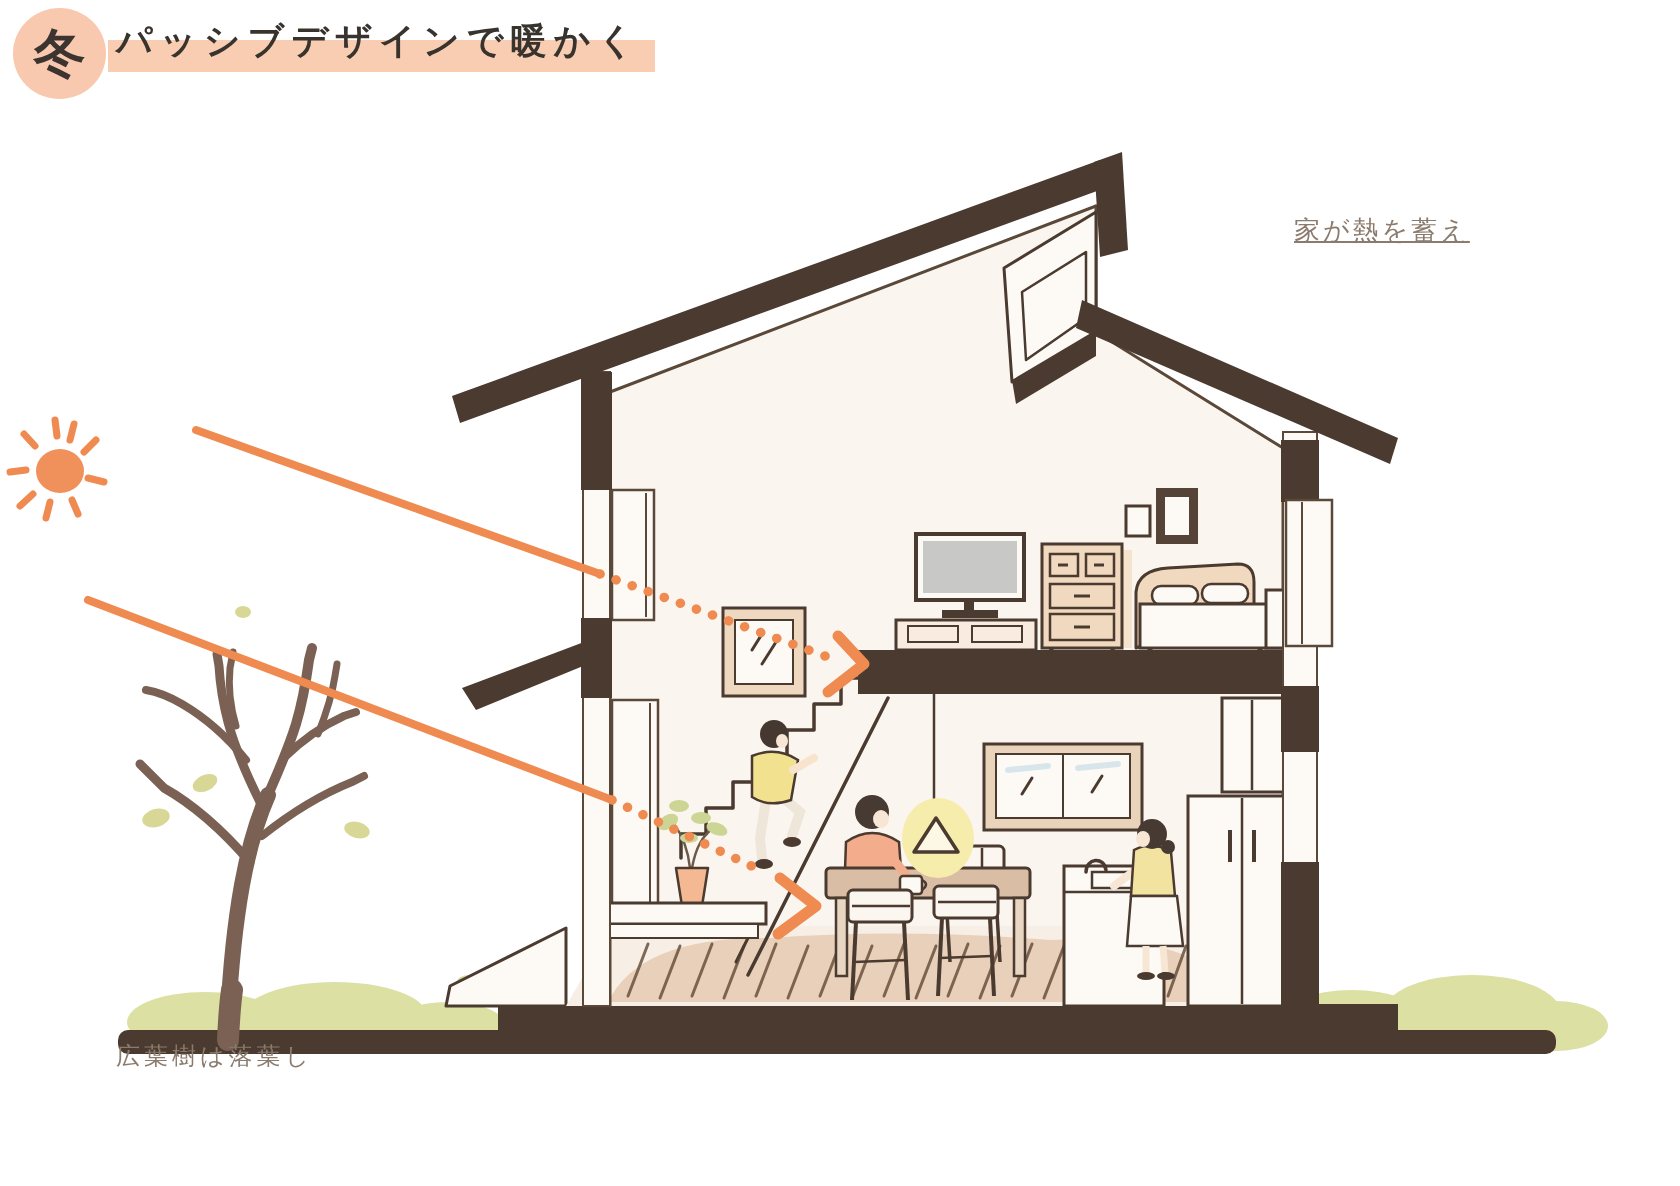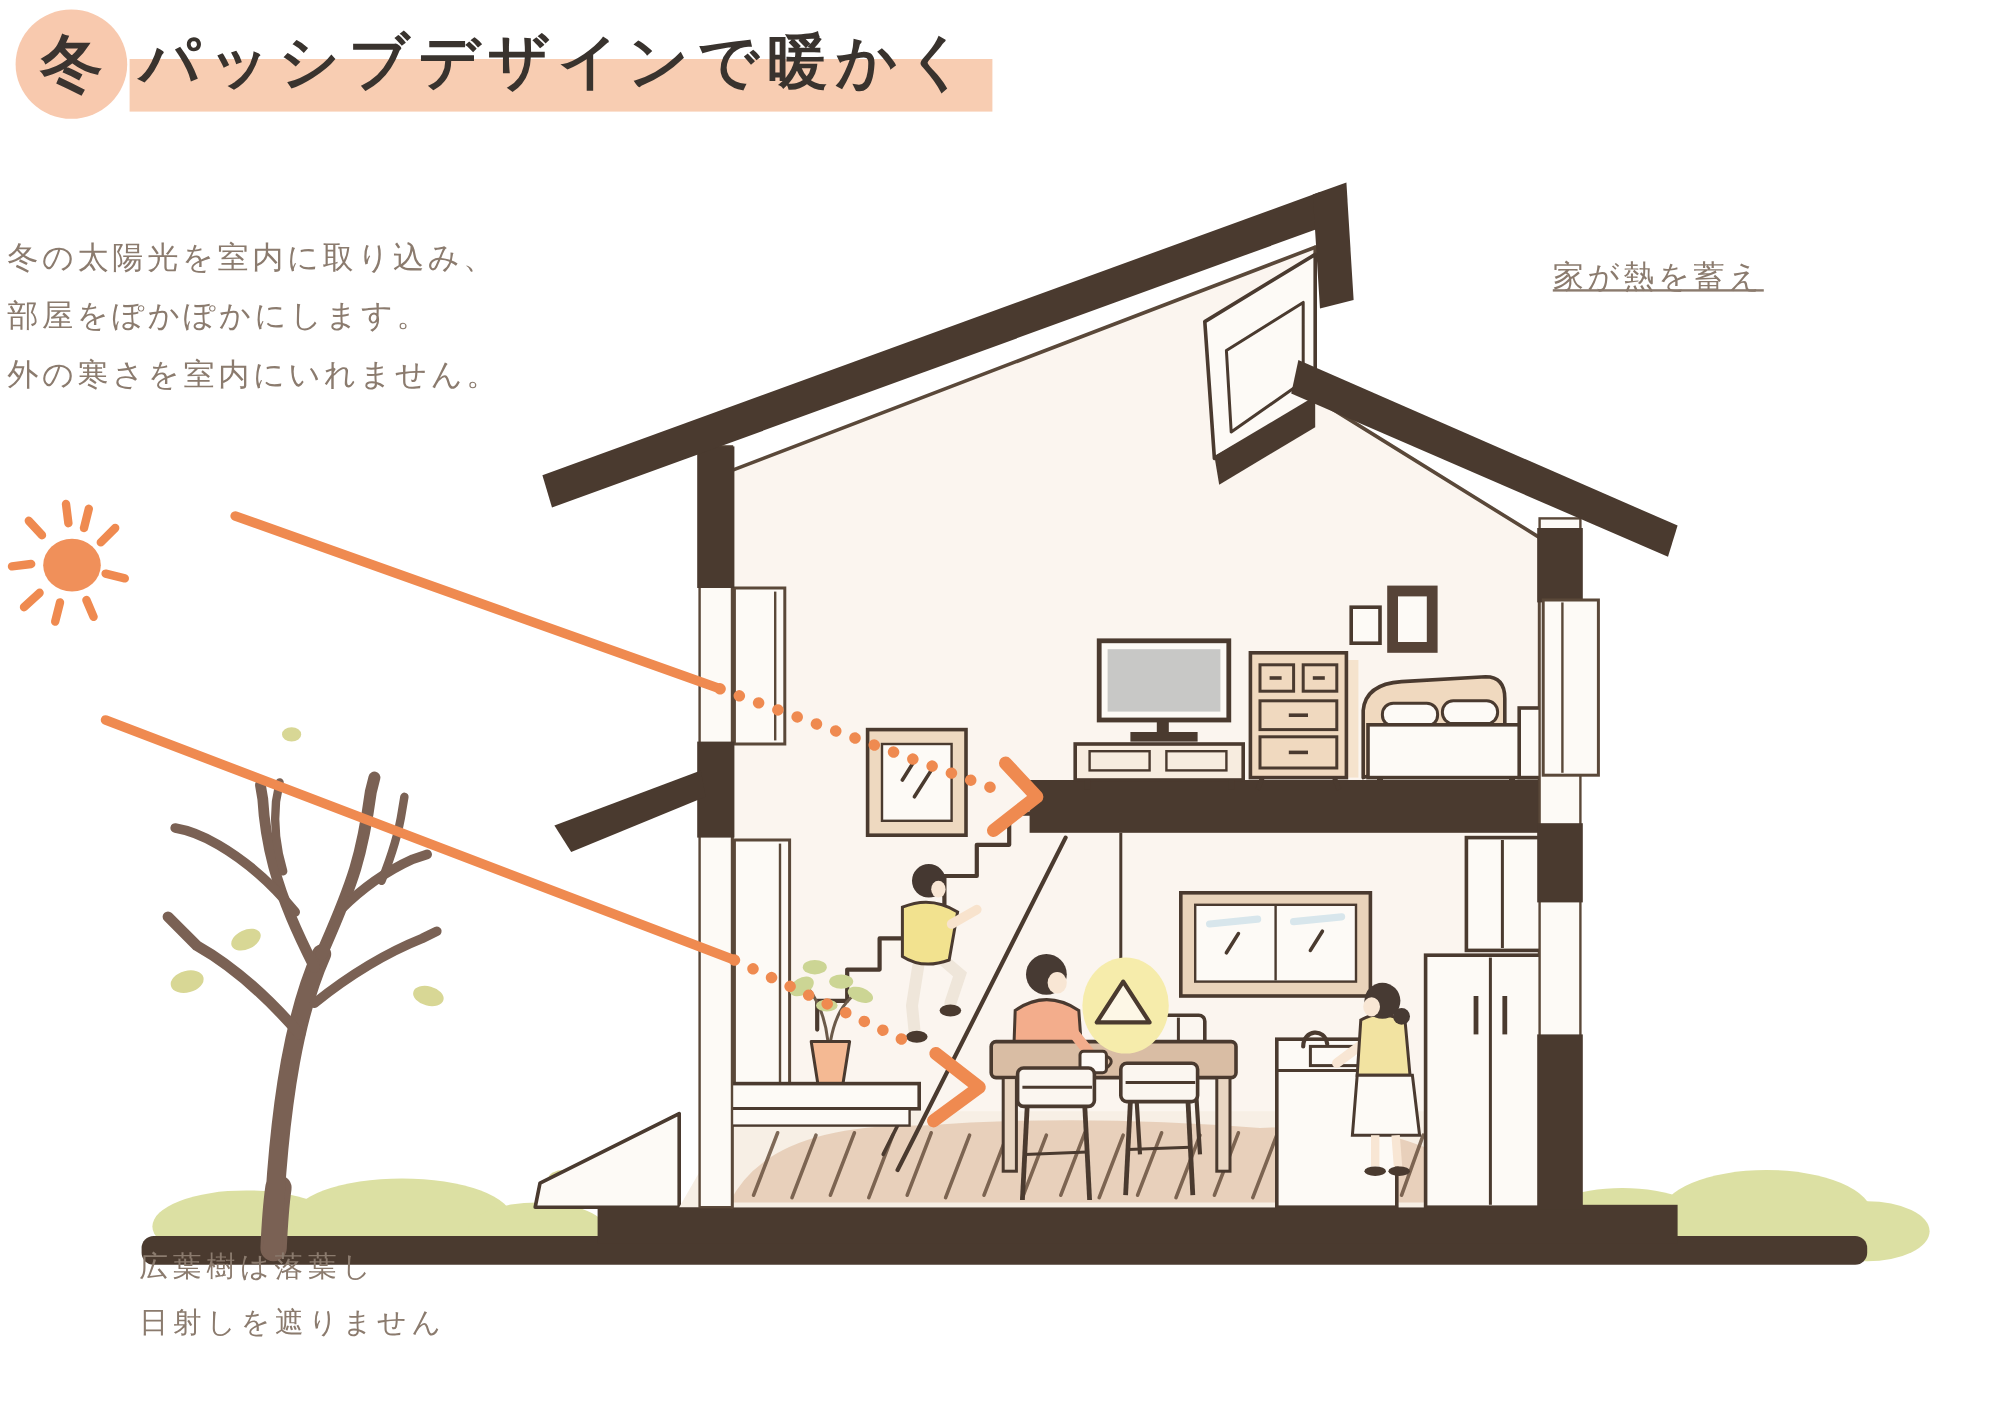--- a/index.html
+++ b/index.html
@@ -2,21 +2,21 @@
 <html><head>
 <meta charset="utf-8">
 <style>
   html,body{margin:0;padding:0;background:#fff;}
   .stage{position:relative;width:1680px;height:1186px;background:#ffffff;overflow:hidden;
          font-family:"Liberation Sans","DejaVu Sans",sans-serif;}
   .stage svg{position:absolute;left:0;top:0;}
   .badge{position:absolute;left:13px;top:8px;width:93px;height:91px;border-radius:50%;
          background:#f8c9ae;display:flex;align-items:center;justify-content:center;}
   .badge span{font-size:52px;font-weight:700;color:#3b3430;}
-  .title{position:absolute;left:108px;top:14px;font-size:50px;font-weight:800;color:#39332e;
+  .title{position:absolute;left:108px;top:14px;font-size:36px;font-weight:800;color:#39332e;
          letter-spacing:7px;line-height:1.5;padding:0 14px 4px 8px;
          background:linear-gradient(to bottom, rgba(0,0,0,0) 45%, #f8cdb2 45%);}
   .note{position:absolute;color:#8b7b6e;font-size:26px;letter-spacing:3px;line-height:49px;}
   .note div{white-space:nowrap;}
   .note-left{left:6px;top:190px;}
   .note-right{left:1294px;top:206px;text-decoration:underline;}
   .note-bottom{left:116px;top:1032px;font-size:24px;letter-spacing:4px;line-height:47px;}
 </style>
 </head>
 <body>
@@ -321,28 +321,22 @@
     <line x1="612" y1="800" x2="760" y2="870" stroke-width="9.5" stroke-linecap="round" stroke-dasharray="0.1 17"></line>
     <polyline points="780,878 816,906 778,934" stroke-width="11" stroke-linecap="round" stroke-linejoin="round"></polyline>
   </g>
 </svg>
 
   <div class="badge">
     <span>冬</span>
   </div>
   <div class="title">パッシブデザインで暖かく</div>
 
-  <div class="note note-left">
-    <div>冬の太陽光を室内に取り込み、</div>
-    <div>部屋をぽかぽかにします。</div>
-    <div>外の寒さを室内にいれません。</div>
-  </div>
 
   <div class="note note-right">
     <div>家が熱を蓄え</div>
   </div>
 
   <div class="note note-bottom">
     <div>広葉樹は落葉し</div>
-    <div>日射しを遮りません</div>
   </div>
 
 </div>
 
 </body></html>

